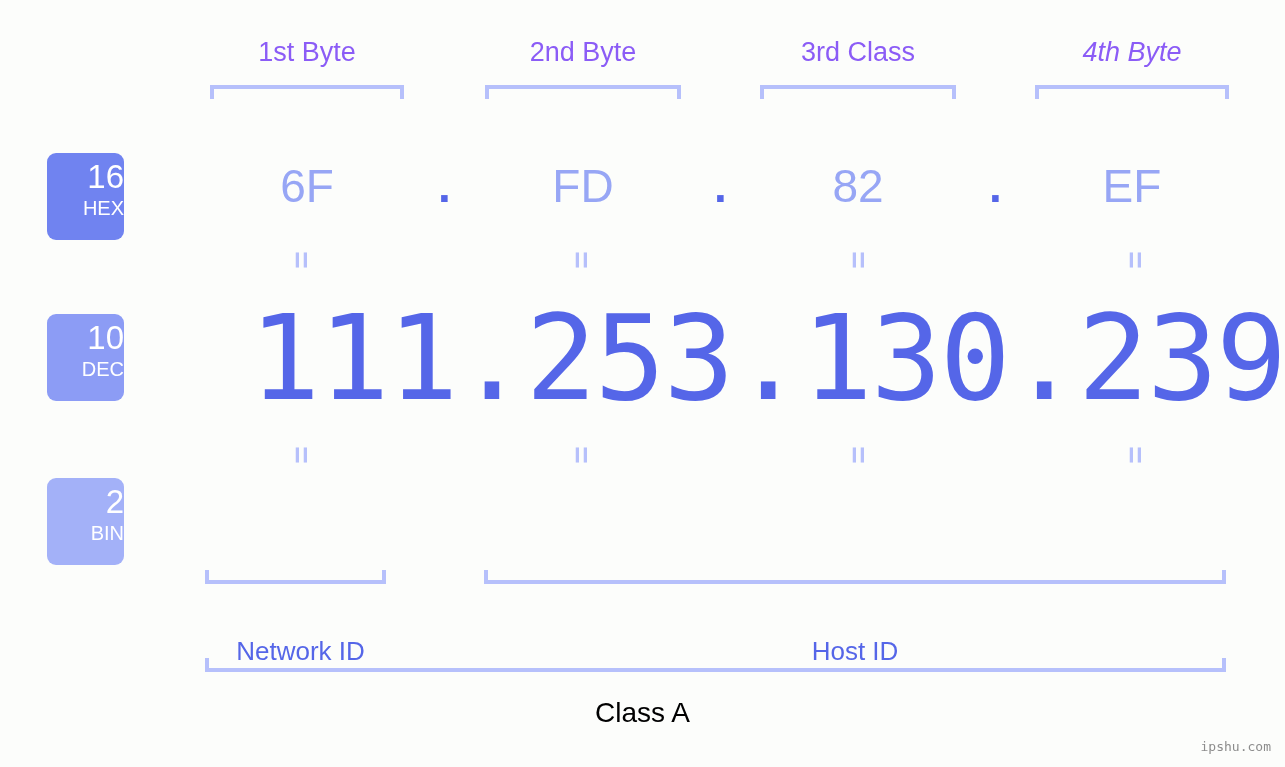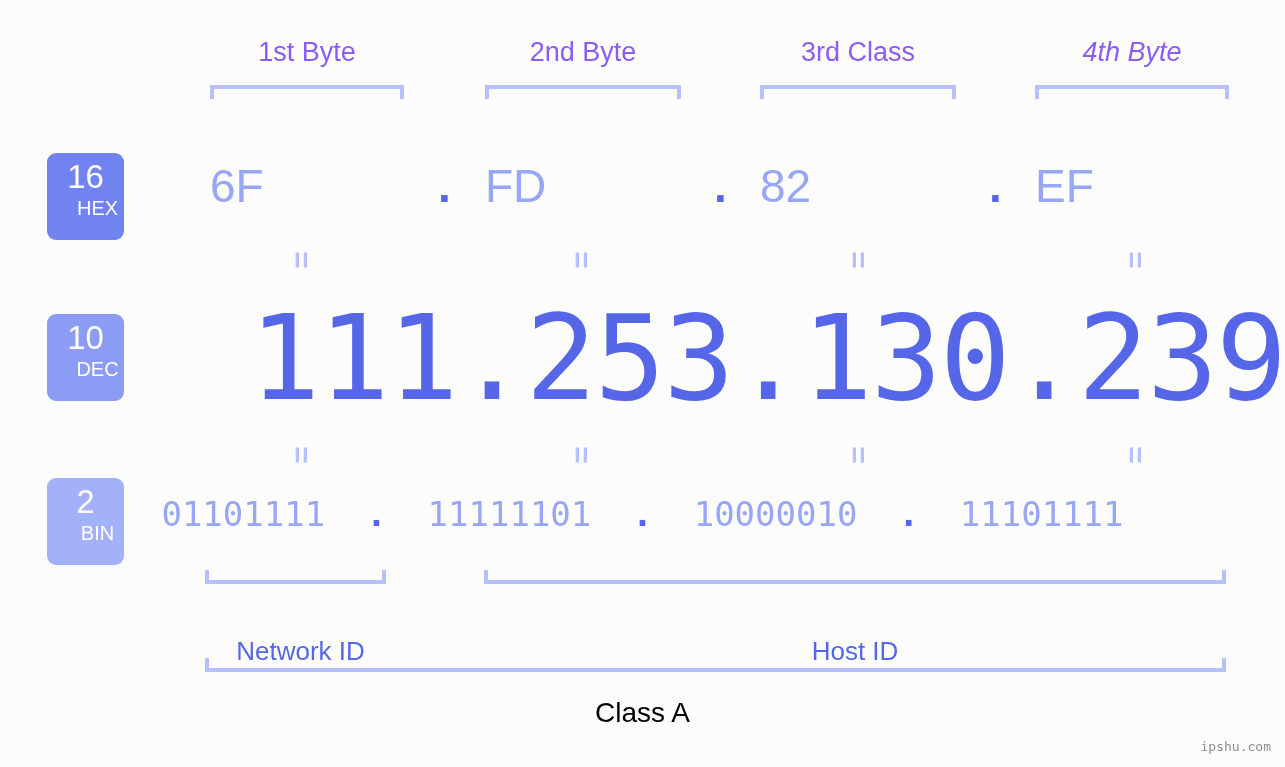--- a/index.html
+++ b/index.html
@@ -54,21 +54,21 @@
     box-sizing: border-box;
   }
 
   
   .badge {
     position: absolute;
     left: 47px;
     width: 77px;
     border-radius: 9px;
     color: #ffffff;
-    text-align: center;
+    text-align: right;
     box-sizing: border-box;
     padding-top: 5px;
   }
   .badge .bnum {
     display: block;
     font-size: 33px;
     line-height: 38px;
     font-weight: 400;
   }
   .badge .bname {
@@ -78,20 +78,21 @@
     font-weight: 400;
     margin-left: 24px;
   }
 
   
   .hex-val {
     position: absolute;
     top: 155px;
     height: 62px;
     line-height: 62px;
+    text-align: center;
     font-size: 46px;
     color: #97a6f5;
     white-space: nowrap;
   }
   .hex-dot {
     position: absolute;
     top: 155px;
     height: 62px;
     line-height: 62px;
     text-align: center;
@@ -216,23 +217,20 @@
   <div class="eq" style="left:845px;top:247px;">=</div>
   <div class="eq" style="left:1122px;top:247px;">=</div>
 
   <div class="dec-row">111.253.130.239</div>
 
   <div class="eq" style="left:288px;top:442px;">=</div>
   <div class="eq" style="left:568px;top:442px;">=</div>
   <div class="eq" style="left:845px;top:442px;">=</div>
   <div class="eq" style="left:1122px;top:442px;">=</div>
 
-  <div class="bin-row">
-    <span>01101111</span><span class="sep">&nbsp;&nbsp;.&nbsp;&nbsp;</span><span>11111101</span><span class="sep">&nbsp;&nbsp;.&nbsp;&nbsp;</span><span>10000010</span><span class="sep">&nbsp;&nbsp;.&nbsp;&nbsp;</span><span>11101111</span>
-  </div>
 
   <div class="bracket-up" style="left:205px;top:570px;width:181px;"></div>
   <div class="bracket-up" style="left:484px;top:570px;width:742px;"></div>
 
   <div class="id-label" style="left:205px;top:609px;width:191px;">Network ID</div>
   <div class="id-label" style="left:484px;top:609px;width:742px;">Host ID</div>
 
   <div class="bracket-up" style="left:205px;top:658px;width:1021px;"></div>
   <div class="class-label">Class A</div>
 

